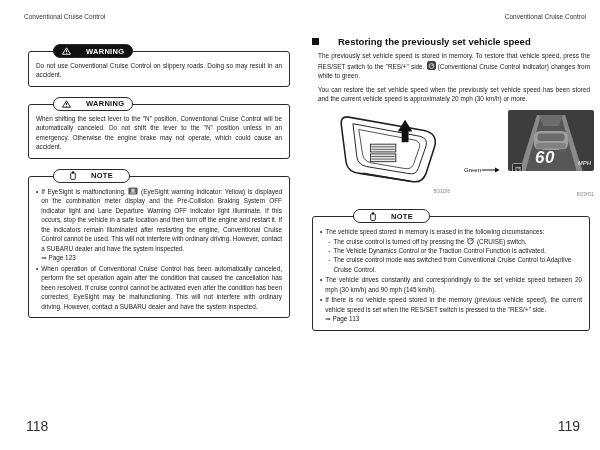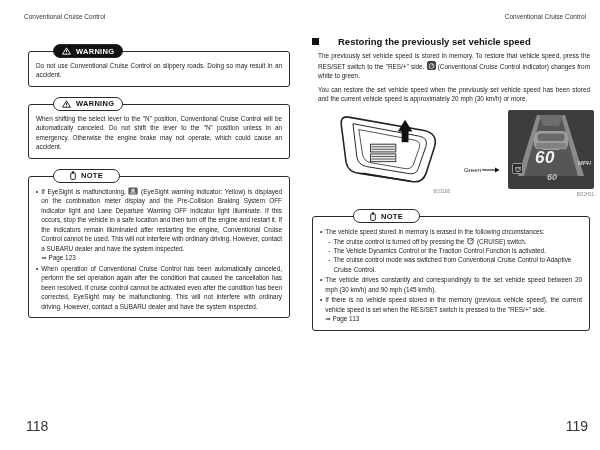--- a/index.html
+++ b/index.html
@@ -23,21 +23,21 @@
     position:relative;
     border:1.6px solid #2b2b2b;
     border-radius:3px;
     padding:9px 7px 6px 7px;
     margin-top:17px;
   }
   .pill {
     position:absolute;
     top:-8px; left:24px;
     height:14px;
-    display:flex; align-items:center; gap:5px;
+    display:flex; align-items:center; gap:15px;
     background:#fff;
     border:1.4px solid #2b2b2b;
     border-radius:9px;
     padding:0 8px;
     font-size:7.5px; font-weight:bold; letter-spacing:0.3px;
     color:#111;
   }
   .pill.dark { background:#101010; color:#fff; }
   .pill svg { display:block; }
 
@@ -58,21 +58,21 @@
   .sec-sq { width:7px; height:7px; background:#111; flex:0 0 auto; }
   .para { font-size:6.4px; line-height:1.5; text-align:justify; color:#222; margin-top:4px; padding-left:6px; }
 
   .figrow { position:relative; height:92px; margin-top:6px; }
   .fig-wheel { position:absolute; left:16px; top:2px; width:122px; height:76px; }
   .figcode { position:absolute; font-size:4.5px; color:#888; text-align:right; }
   .figcode.one { left:16px; top:79px; width:122px; }
   .figcode.two { left:196px; top:82px; width:86px; }
 
   .meter {
-    position:absolute; left:196px; top:0; width:86px; height:79px;
+    position:absolute; left:196px; top:0; width:86px; height:61px;
     background:#3d3d3d; border-radius:2px; overflow:hidden;
   }
   .meter svg.scene { position:absolute; left:0; top:0; }
   .spd-big {
     position:absolute; left:27px; top:38px;
     font-size:17px; font-weight:bold; font-style:italic;
     color:#f4f4f4; letter-spacing:0.5px;
   }
   .spd-unit {
     position:absolute; right:3px; top:50px;
@@ -89,21 +89,21 @@
     display:flex; align-items:center; justify-content:center;
   }
   .green-callout {
     position:absolute; left:152px; top:56px;
     display:flex; align-items:center; gap:1px;
     font-size:6.2px; color:#111;
   }
 
   .pagenum { position:absolute; bottom:16px; font-size:14px; color:#333; }
   .pagenum.left { left:26px; }
-  .pagenum.right { right:12px; }
+  .pagenum.right { right:20px; }
 </style>
 </head>
 <body>
 
 <div class="runhead left">Conventional Cruise Control</div>
 <div class="runhead right">Conventional Cruise Control</div>
 
 <div class="col-left">
 
   <div class="box">

